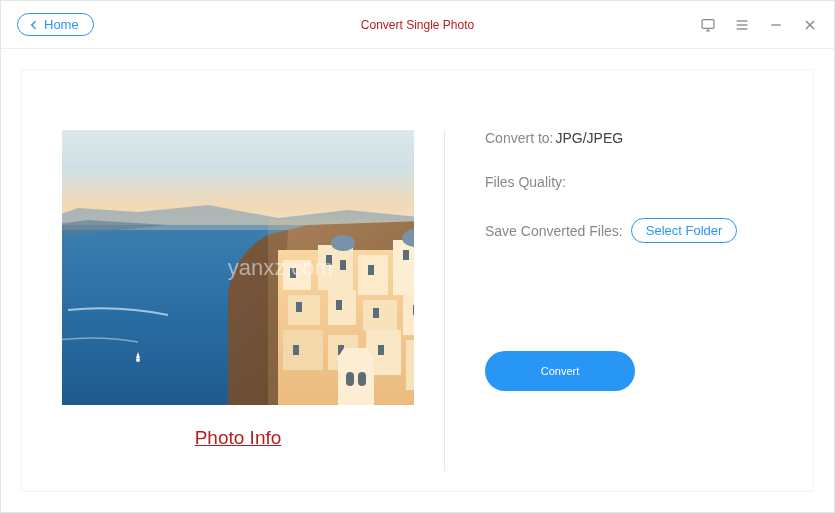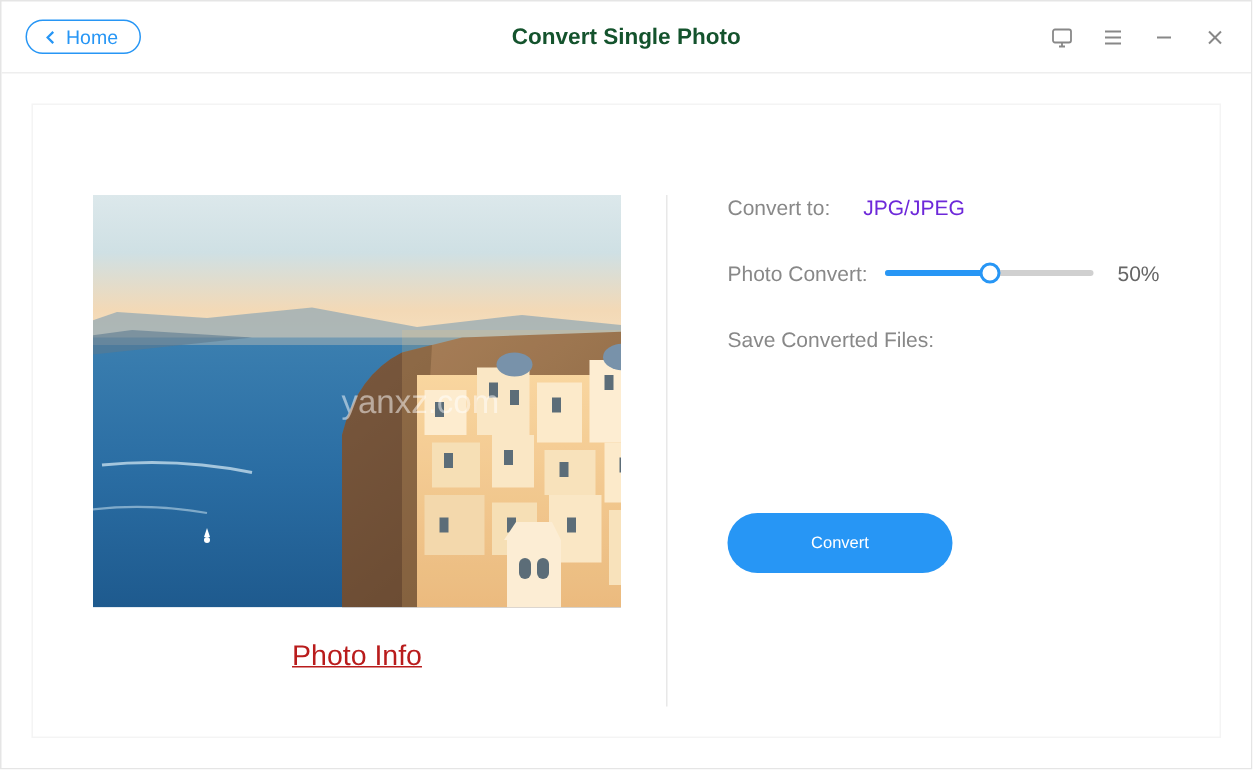--- a/index.html
+++ b/index.html
@@ -35,23 +35,23 @@
       display: flex;
       align-items: center;
       gap: 4px;
       cursor: pointer;
     }
     .home-btn svg { width: 12px; height: 12px; }
     .title {
       position: absolute;
       left: 50%;
       transform: translateX(-50%);
-      color: #14532d;
-      font-weight: 700;
-      font-size: 15px;
+      color: #b91c1c;
+      font-weight: 400;
+      font-size: 12px;
     }
     .win-controls {
       margin-left: auto;
       display: flex;
       align-items: center;
       gap: 18px;
       color: #888;
     }
     .win-controls .icon { cursor: pointer; display:flex; align-items:center; justify-content:center; }
     .win-controls svg { width: 16px; height: 16px; stroke: #888; }
@@ -95,21 +95,21 @@
       flex-direction: column;
     }
     .form-row {
       display: flex;
       align-items: center;
       margin-bottom: 28px;
       font-size: 14px;
       color: #888;
     }
     .form-row .label { white-space: nowrap; text-align: right; }
-    .form-row .value { color: #6d28d9; margin-left: 22px; }
+    .form-row .value { color: #404040; margin-left: 2px; }
     .slider-wrap {
       display:flex;
       align-items:center;
       flex:1;
       margin-left: 12px;
     }
     .slider {
       flex: 1;
       height: 4px;
       position: relative;
@@ -298,29 +298,23 @@
         </div>
         <a class="photo-info">Photo Info</a>
       </div>
 
       <div class="right">
         <div class="form-row">
           <span class="label">Convert to:</span>
           <span class="value">JPG/JPEG</span>
         </div>
         <div class="form-row">
-          <span class="label">Photo Convert:</span>
-          <div class="slider-wrap">
-            <div class="slider">
-              <div class="slider-fill"></div>
-              <div class="slider-thumb"></div>
-            </div>
-            <span class="slider-pct">50%</span>
-          </div>
+          <span class="label">Files Quality:</span>
         </div>
         <div class="form-row">
           <span class="label">Save Converted Files:</span>
+          <button class="select-folder">Select Folder</button>
         </div>
         <button class="convert-btn">Convert</button>
       </div>
     </div>
   </div>
 </div>
 
 </body></html>

